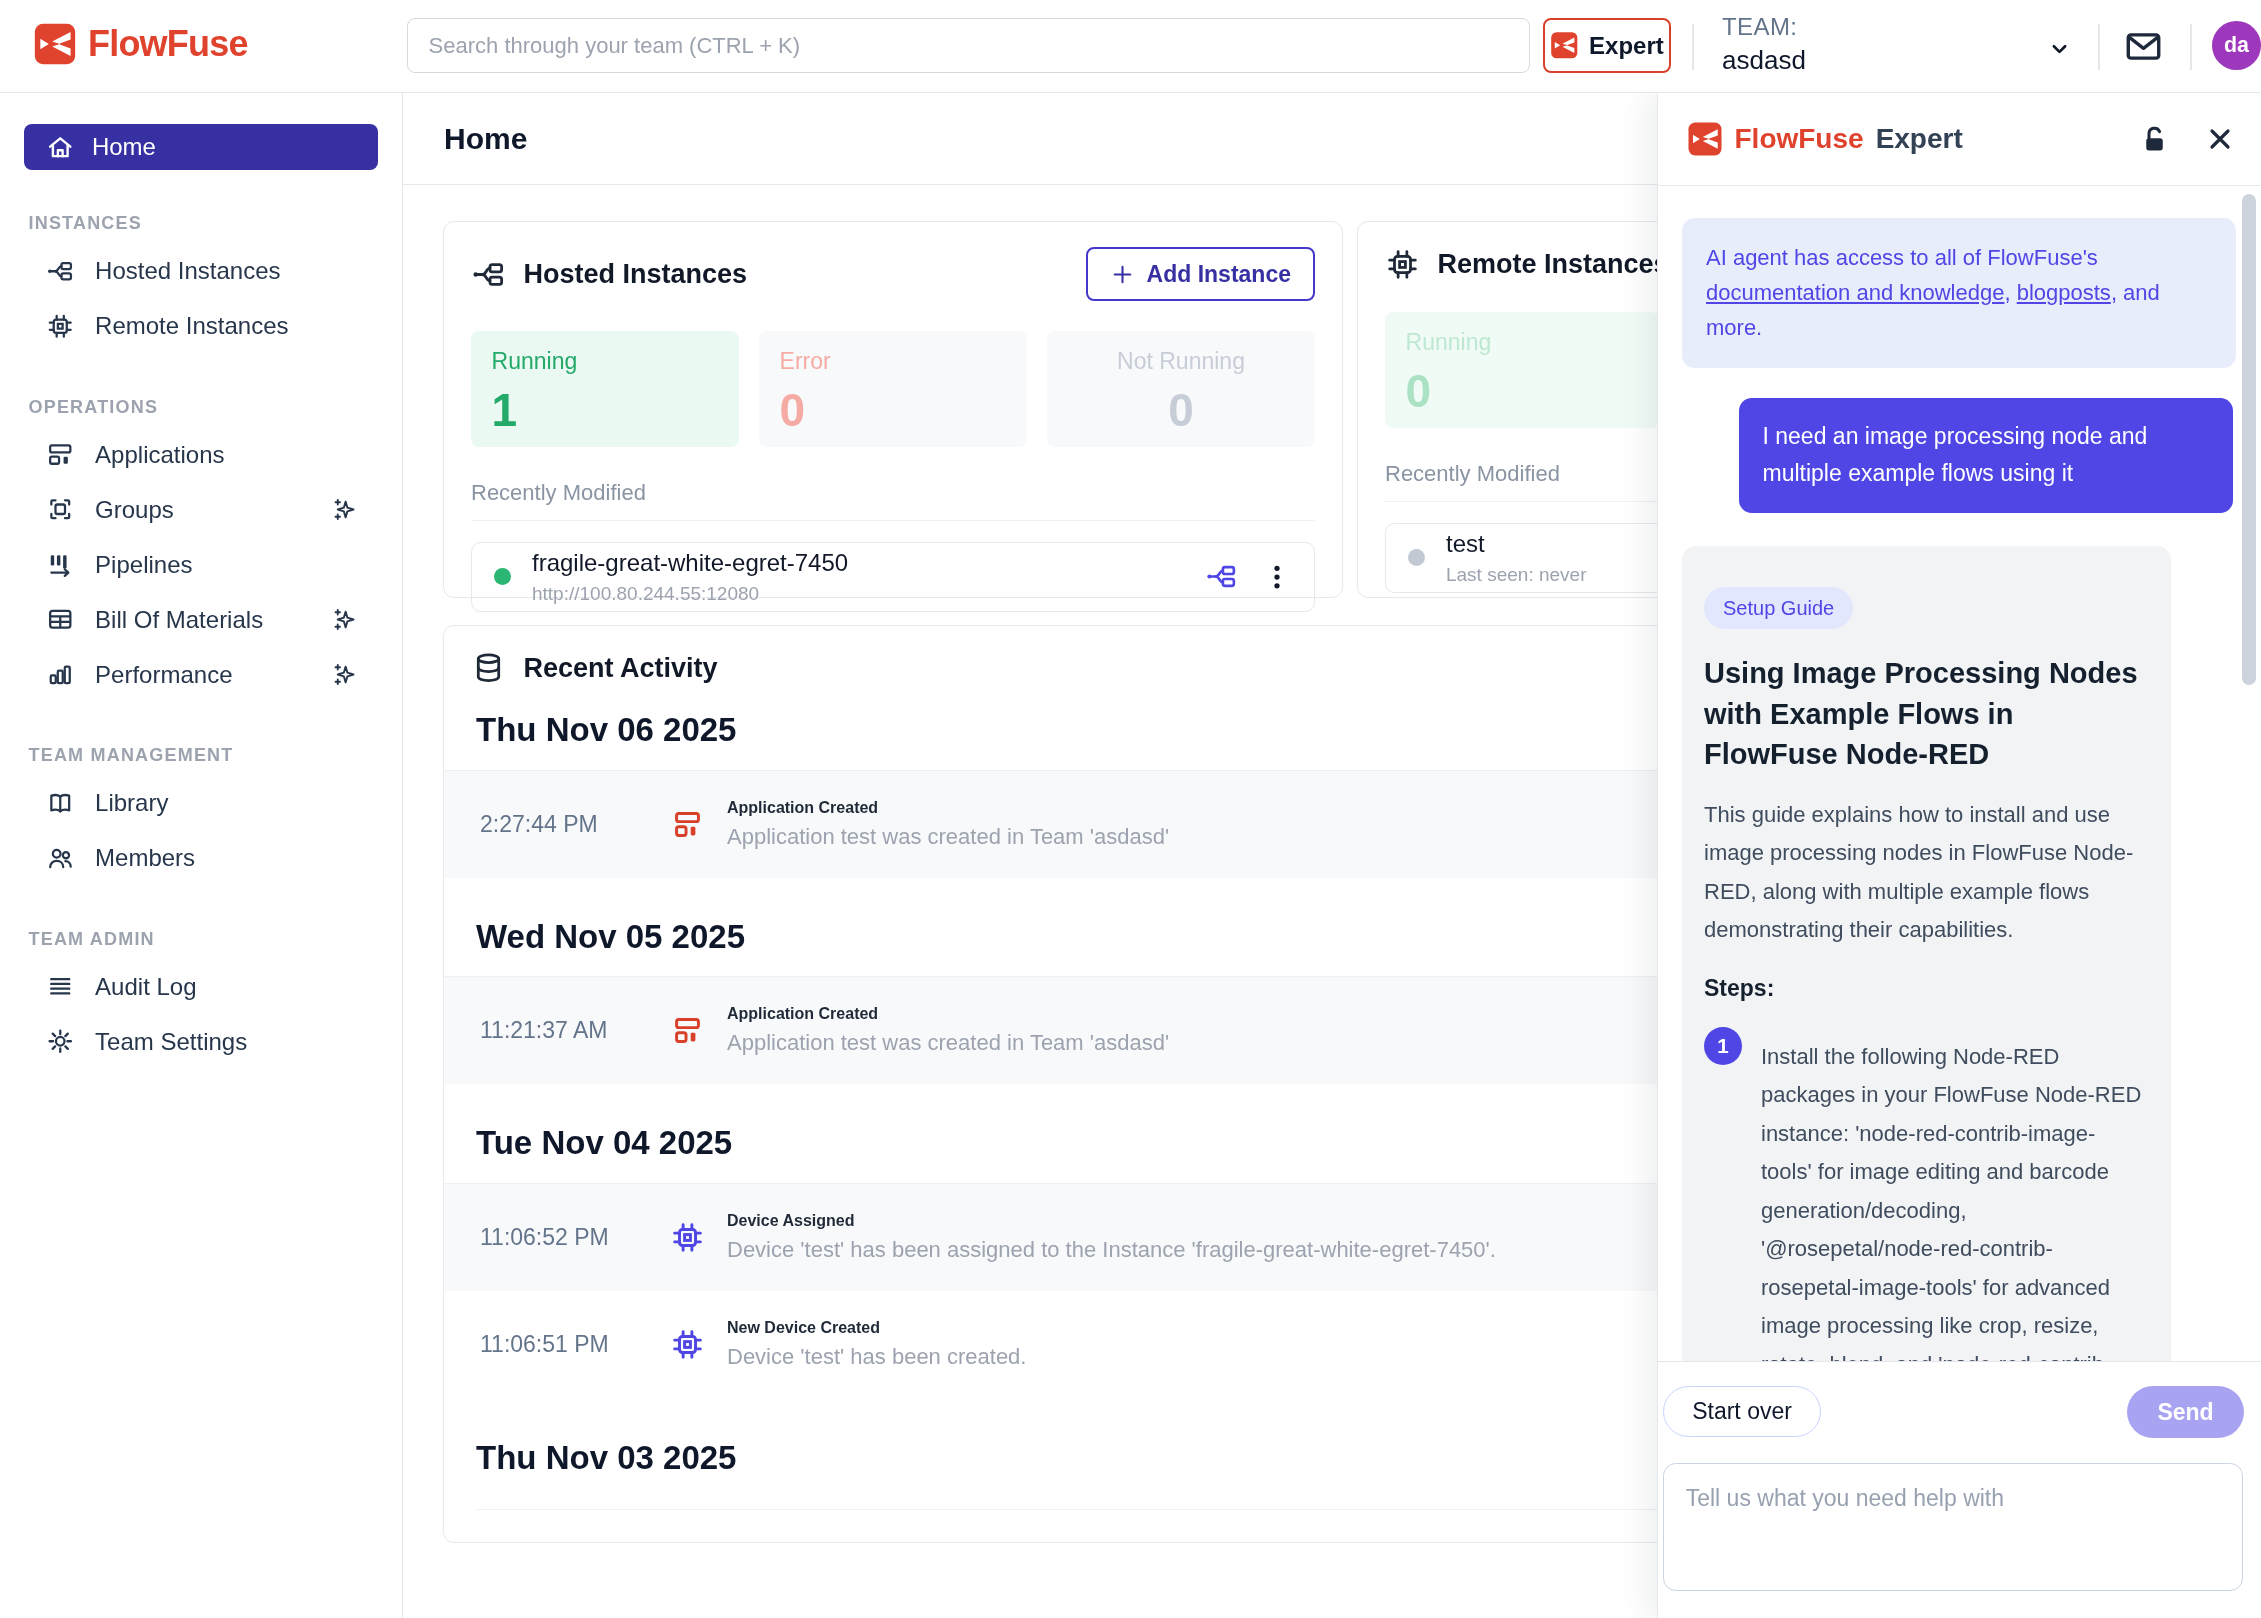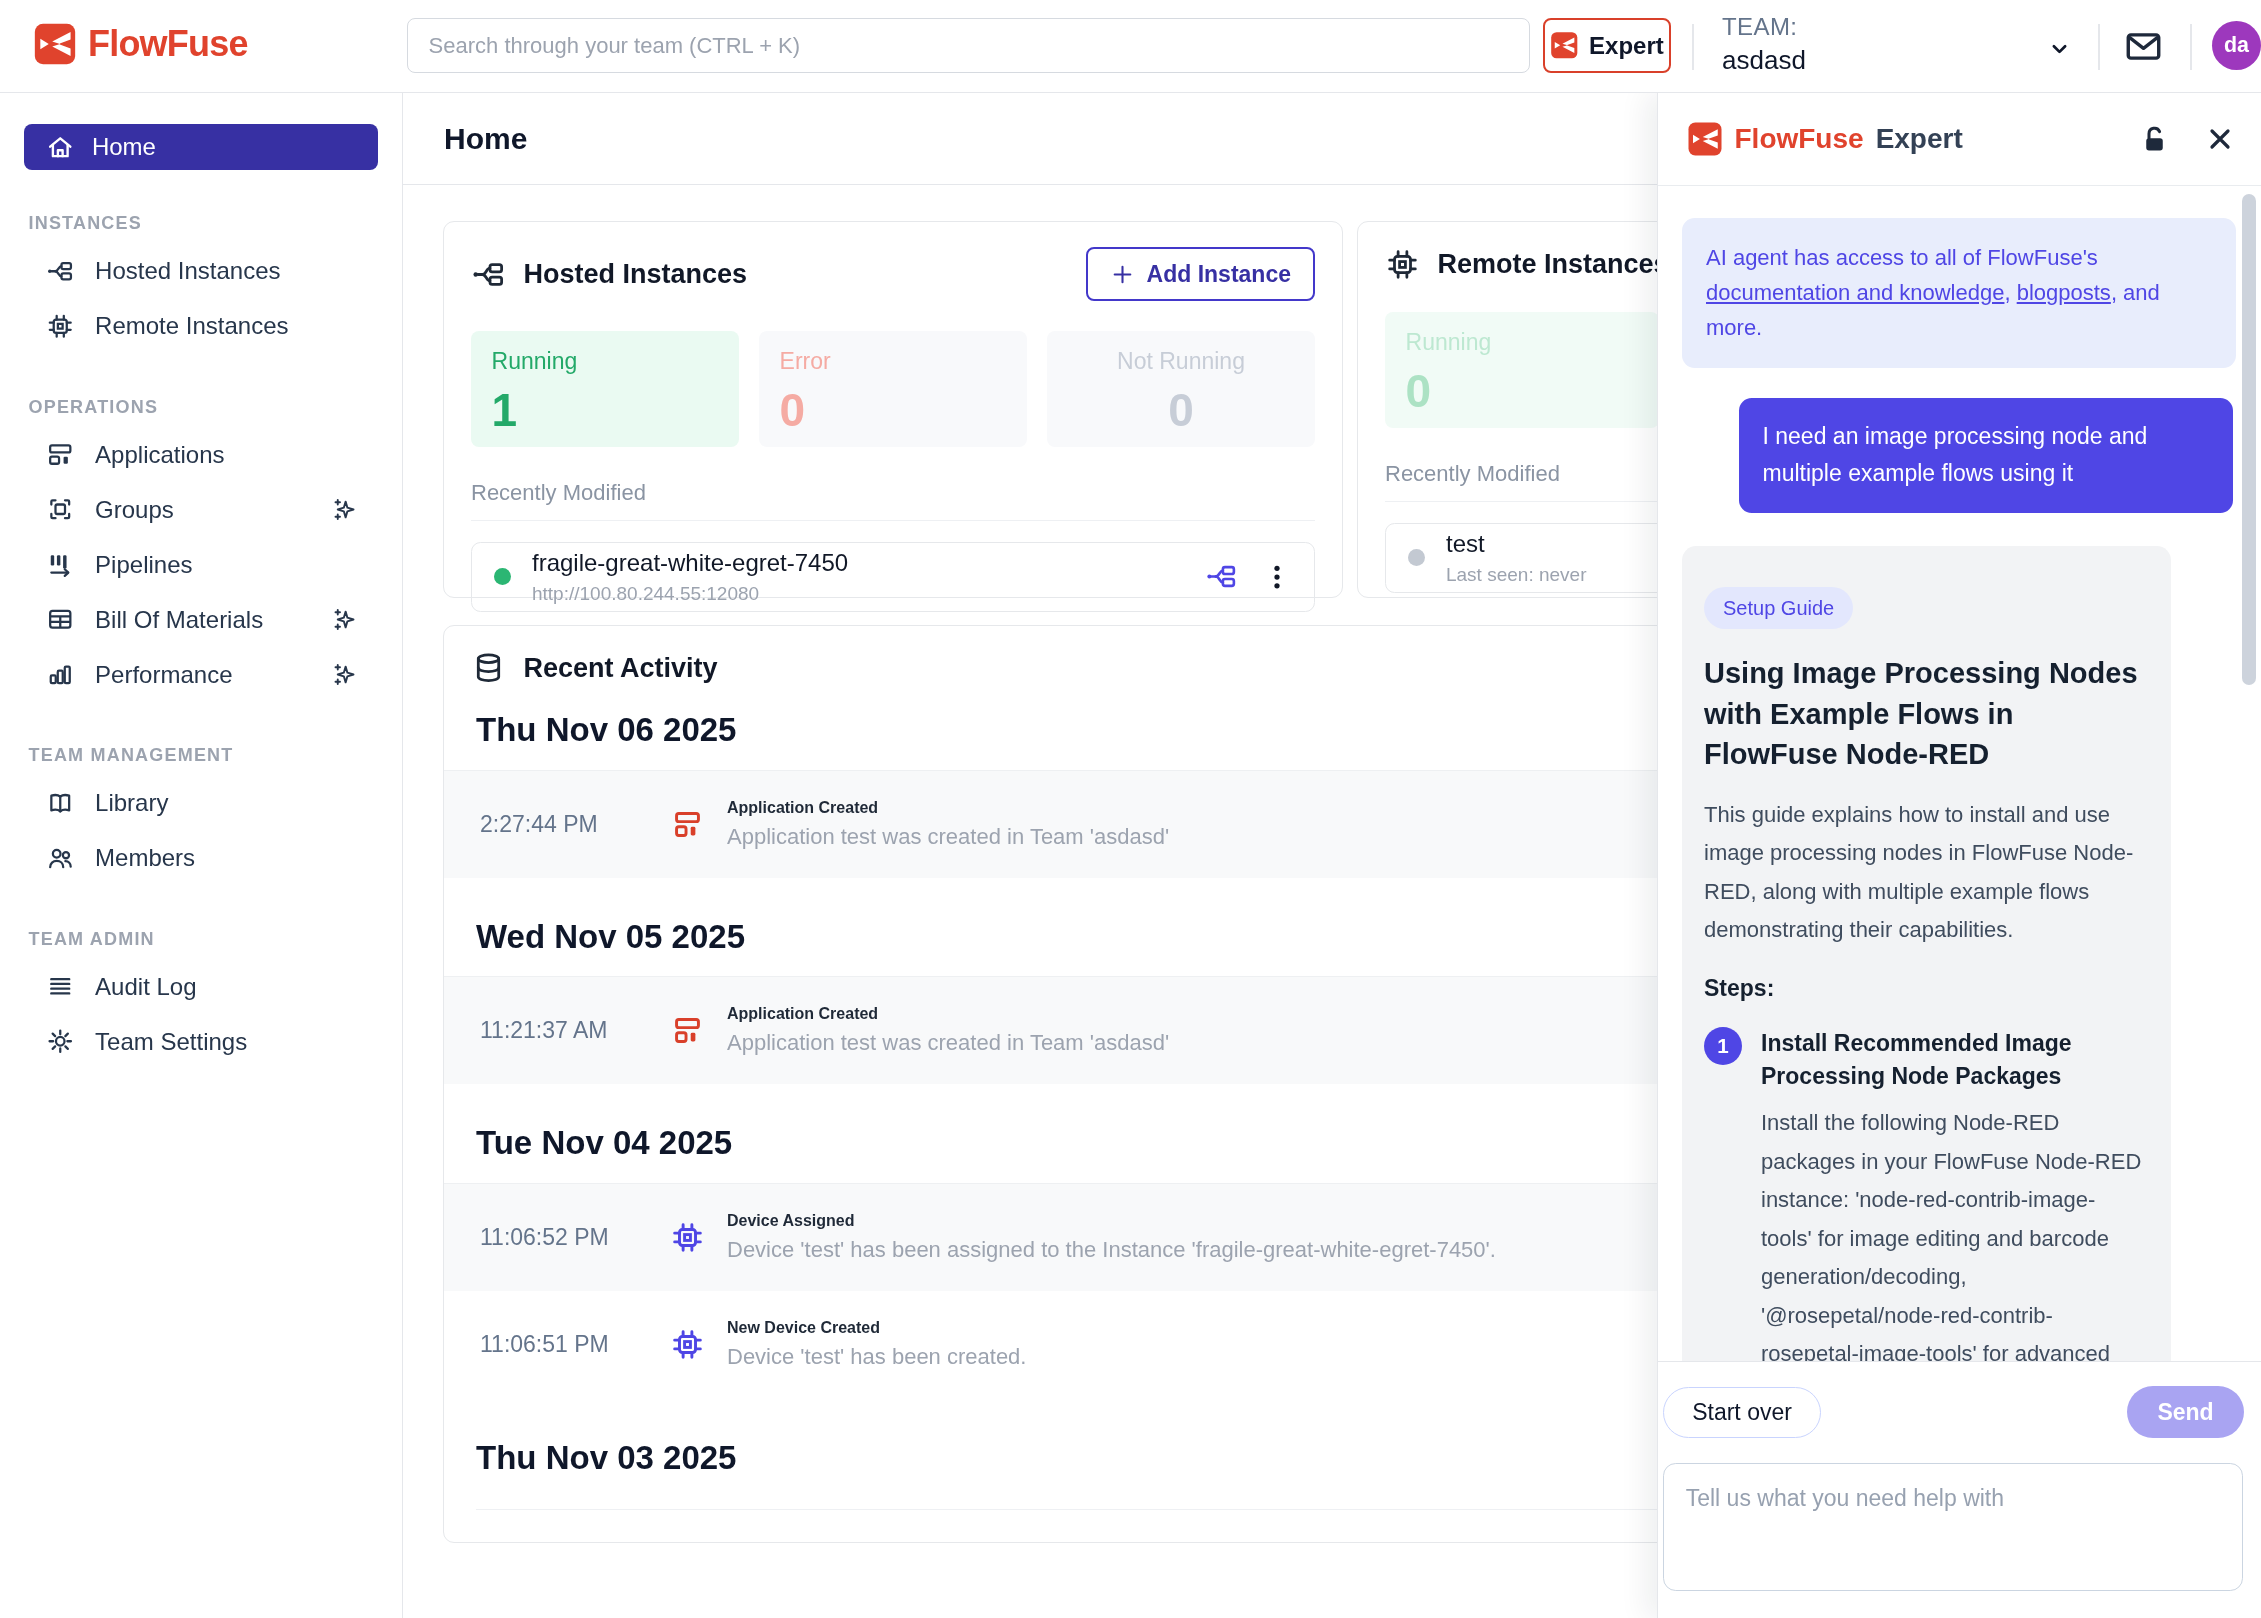--- a/index.html
+++ b/index.html
@@ -91,21 +91,21 @@
   .badge { display: inline-block; background: #E3E7FD; color: #4F46E5; font-size: 20px; font-weight: 500; padding: 9.5px 19px; border-radius: 790px; margin-top: 16px; }
   .guide-title { margin-top: 24px; font-size: 29px; font-weight: 700; color: #15202F; line-height: 1.4; }
   .guide-p { margin-top: 20.6px; font-size: 22px; color: #3F4C5E; line-height: 1.75; }
   .steps-label { margin-top: 25px; font-size: 23px; font-weight: 700; color: #15202F; }
   .step { display: flex; gap: 19px; margin-top: 25px; }
   .step-num { flex: none; width: 38px; height: 38px; border-radius: 50%; background: #4F46E5; color: #fff; font-size: 20.6px; font-weight: 600; display: flex; align-items: center; justify-content: center; }
   .step-title { font-size: 23px; font-weight: 700; color: #15202F; line-height: 1.45; }
   .step-body { margin-top: 11px; font-size: 22px; color: #3F4C5E; line-height: 1.75; }
   .scroll-thumb { position: absolute; right: 5.5px; top: 8px; width: 13.5px; height: 491px; background: #CDD3DC; border-radius: 7.1px; cursor: pointer; }
   .exp-foot { flex: none; border-top: 1.6px solid #E5E7EB; padding: 24px 17.4px 25px 4.7px; }
-  .foot-row { display: flex; align-items: center; }
+  .foot-row { display: flex; }
   .btn-startover { height: 51px; padding: 0 28.5px; border: 1.6px solid #C9D4FE; border-radius: 790px; background: #fff; color: #0F172A; font-size: 23px; font-family: "Liberation Sans", sans-serif; cursor: pointer; }
   .btn-send { margin-left: auto; height: 52px; padding: 0 30px; border: none; border-radius: 790px; background: #A9A4F2; color: #fff; font-size: 23px; font-weight: 600; font-family: "Liberation Sans", sans-serif; cursor: pointer; }
   .chat-input { margin-top: 25px; width: 580px; height: 128px; border: 1.6px solid #CBD5E1; border-radius: 12.7px; padding: 20.6px 22px; font-size: 23px; color: #0F172A; font-family: "Liberation Sans", sans-serif; resize: none; outline: none; }
   .chat-input::placeholder { color: #97A1B0; }
 </style>
 </head>
 <body>
 
 <div class="topbar">
   <div class="brand">
@@ -523,21 +523,20 @@
 
     <div class="guide-card">
       <span class="badge">Setup Guide</span>
       <div class="guide-title">Using Image Processing Nodes with Example Flows in FlowFuse Node-RED</div>
       <div class="guide-p">This guide explains how to install and use image processing nodes in FlowFuse Node-RED, along with multiple example flows demonstrating their capabilities.</div>
       <div class="steps-label">Steps:</div>
 
       <div class="step">
         <span class="step-num">1</span>
         <div>
-          <div class="step-title">Install Recommended Image Processing Node Packages</div>
           <div class="step-body">Install the following Node-RED packages in your FlowFuse Node-RED instance: 'node-red-contrib-image-tools' for image editing and barcode generation/decoding, '@rosepetal/node-red-contrib-rosepetal-image-tools' for advanced image processing like crop, resize, rotate, blend, and 'node-red-contrib-oscar-grayify' for grayscale image conversion.</div>
         </div>
       </div>
 
       
     </div>
 
     <div class="scroll-thumb"></div>
   </div>
 

